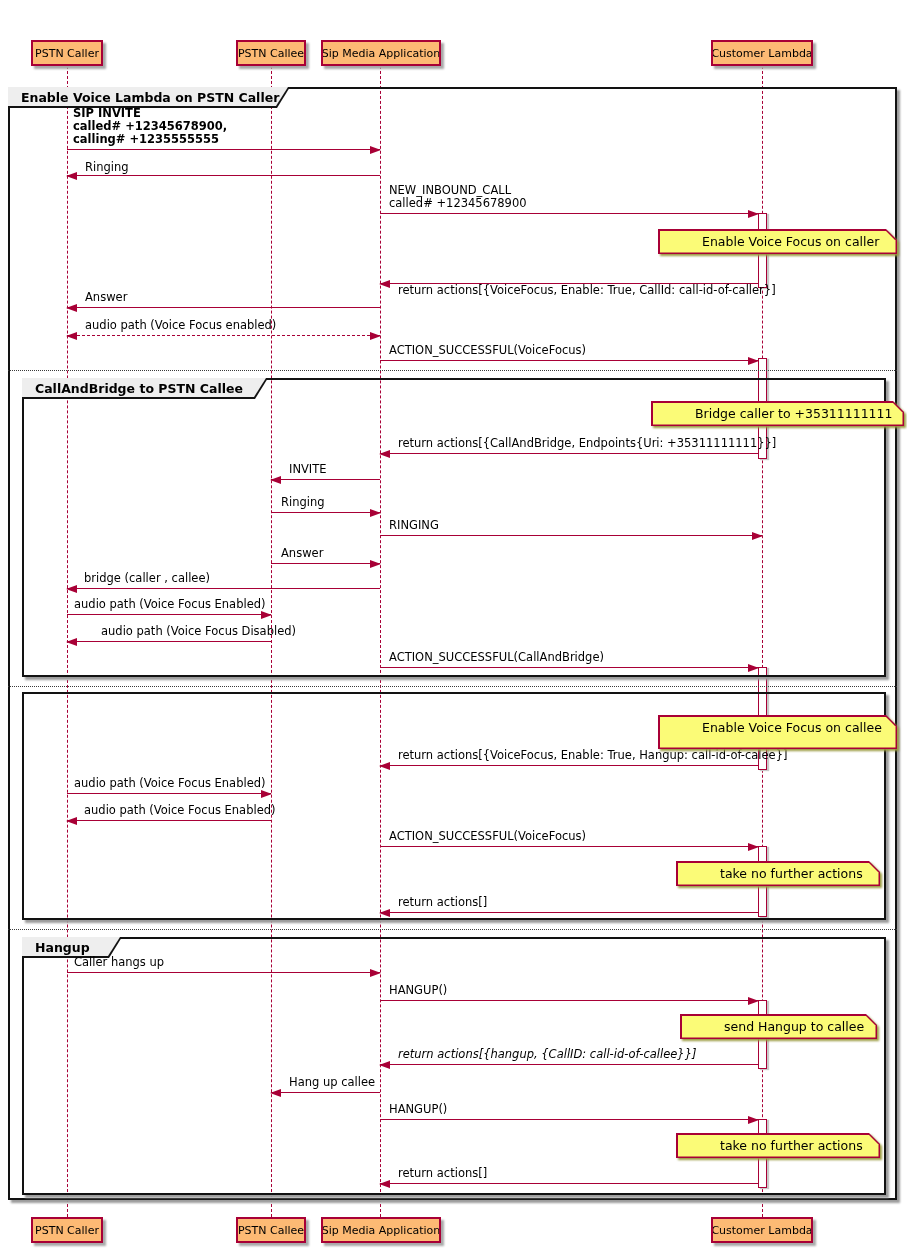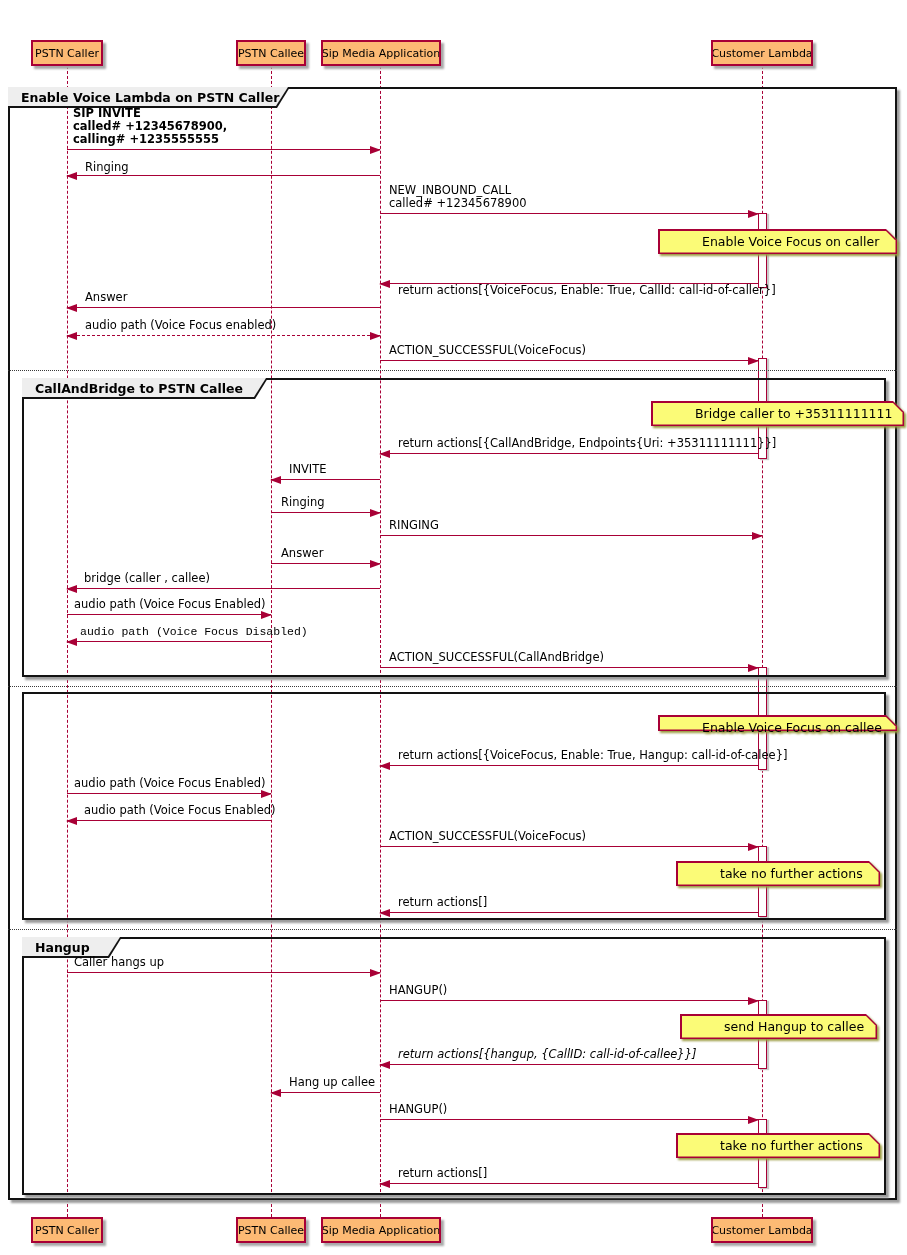--- a/index.html
+++ b/index.html
@@ -211,33 +211,33 @@
       <i class="shaft"></i>
       <i class="ah l"></i>
     </div>
 
   <div class="msg" style="left:74px; top:598px;">audio path (Voice Focus Enabled)</div>
   <div class="arrow" style="left:67px; top:610px; width:204px;">
       <i class="shaft"></i>
       <i class="ah r"></i>
     </div>
 
-  <div class="msg" style="left:80px; top:625px;font-family:Liberation Mono, monospace;">audio path (Voice Focus Disabled)</div>
+  <div class="msg" style="left:101px; top:625px;">audio path (Voice Focus Disabled)</div>
   <div class="arrow" style="left:67px; top:637px; width:204px;">
       <i class="shaft"></i>
       <i class="ah l"></i>
     </div>
 
   <div class="msg" style="left:389px; top:651px;">ACTION_SUCCESSFUL(CallAndBridge)</div>
   <div class="arrow" style="left:380px; top:663px; width:378px;">
       <i class="shaft"></i>
       <i class="ah r"></i>
     </div>
 
-  <div class="note" style="left:658px; top:715px; width:207px; height:16px;">
+  <div class="note" style="left:658px; top:715px; width:207px; height:34px;">
       <span class="bg">
         <span class="in"></span>
       </span>
       <span class="txt">Enable Voice Focus on callee</span>
     </div>
 
   <div class="msg" style="left:398px; top:749px;">return actions[{VoiceFocus, Enable: True, Hangup: call-id-of-calee}]</div>
   <div class="arrow" style="left:380px; top:761px; width:378px;">
       <i class="shaft"></i>
       <i class="ah l"></i>

